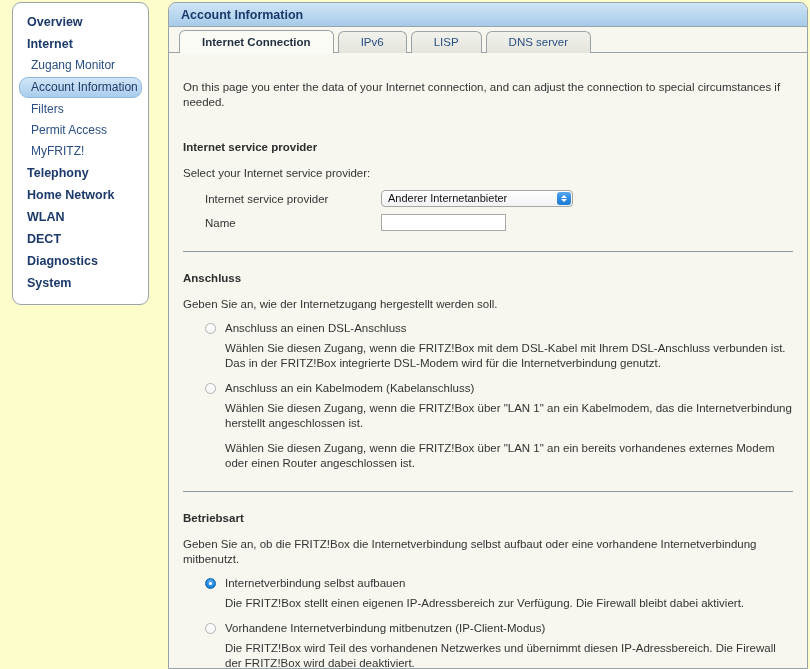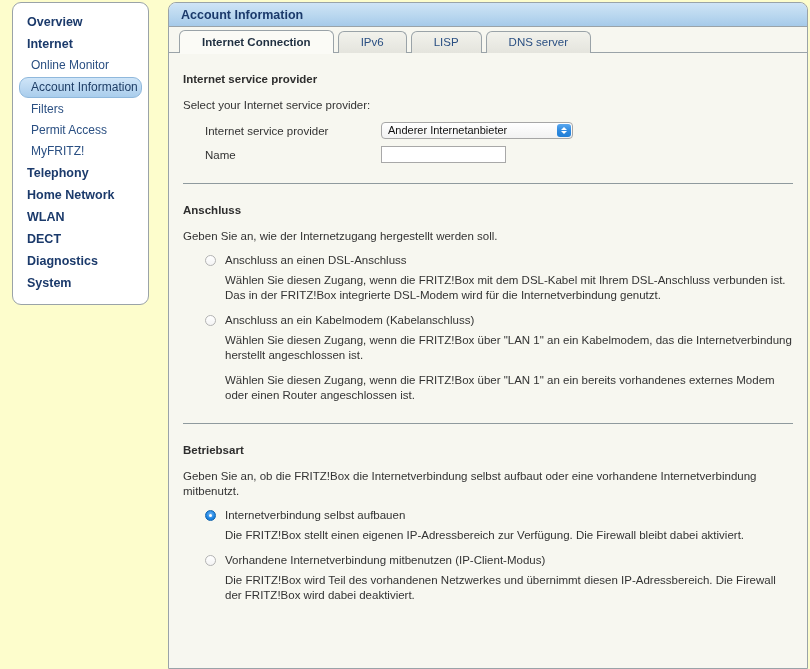--- a/index.html
+++ b/index.html
@@ -290,21 +290,21 @@
   }
 </style>
 </head>
 <body>
 
 <div id="app">
 
   <nav class="sidebar">
     <div class="nav-top"><span>Overview</span></div>
     <div class="nav-top"><span>Internet</span></div>
-    <div class="nav-sub"><span>Online Monitor</span></div>
+    <div class="nav-sub"><span>Zugang Monitor</span></div>
     <div class="nav-sub selected"><span>Account Information</span></div>
     <div class="nav-sub"><span>Filters</span></div>
     <div class="nav-sub"><span>Permit Access</span></div>
     <div class="nav-sub"><span>MyFRITZ!</span></div>
     <div class="nav-top"><span>Telephony</span></div>
     <div class="nav-top"><span>Home Network</span></div>
     <div class="nav-top"><span>WLAN</span></div>
     <div class="nav-top"><span>DECT</span></div>
     <div class="nav-top"><span>Diagnostics</span></div>
     <div class="nav-top"><span>System</span></div>
@@ -318,20 +318,21 @@
 
     <div class="tabbar">
       <div class="tab active"><span>Internet Connection</span></div>
       <div class="tab"><span>IPv6</span></div>
       <div class="tab"><span>LISP</span></div>
       <div class="tab"><span>DNS server</span></div>
     </div>
 
     <div class="body">
 
+      <p class="intro">On this page you enter the data of your Internet connection, and can adjust the connection to special circumstances if needed.</p>
 
       <div class="section">
         <div class="section-title">Internet service provider</div>
         <div class="section-lead">Select your Internet service provider:</div>
 
         <div class="form-row">
           <label class="form-label">Internet service provider</label>
           <div class="select-wrap">
             <select class="mac-select">
               <option selected="">Anderer Internetanbieter</option>

